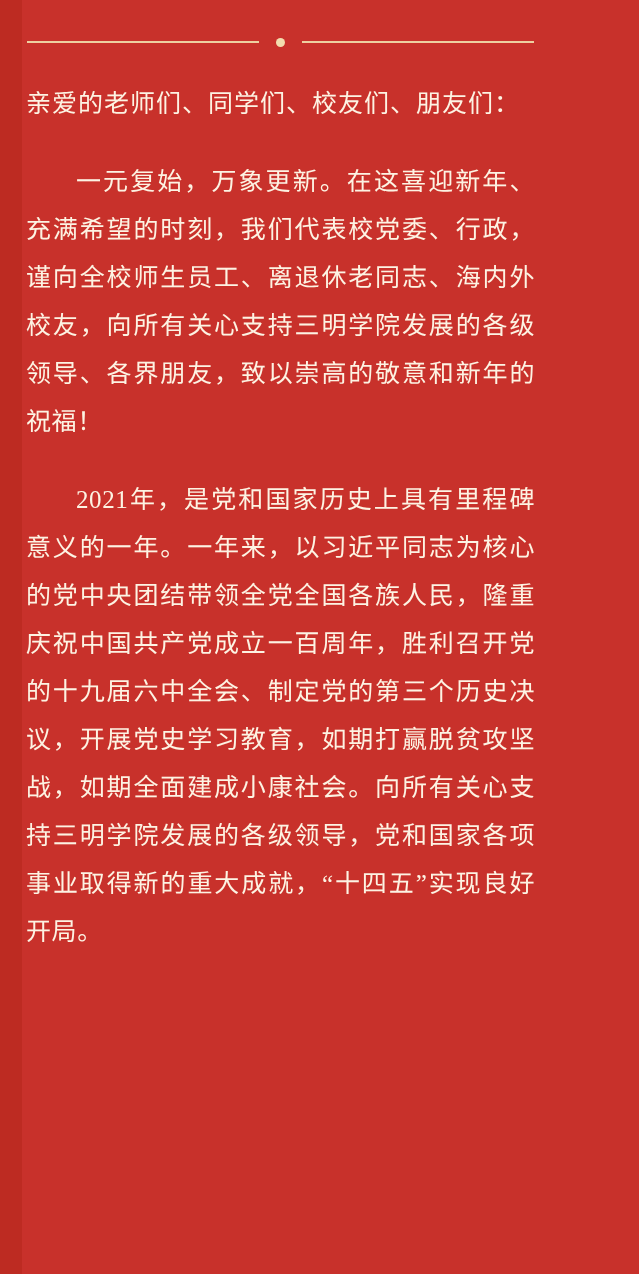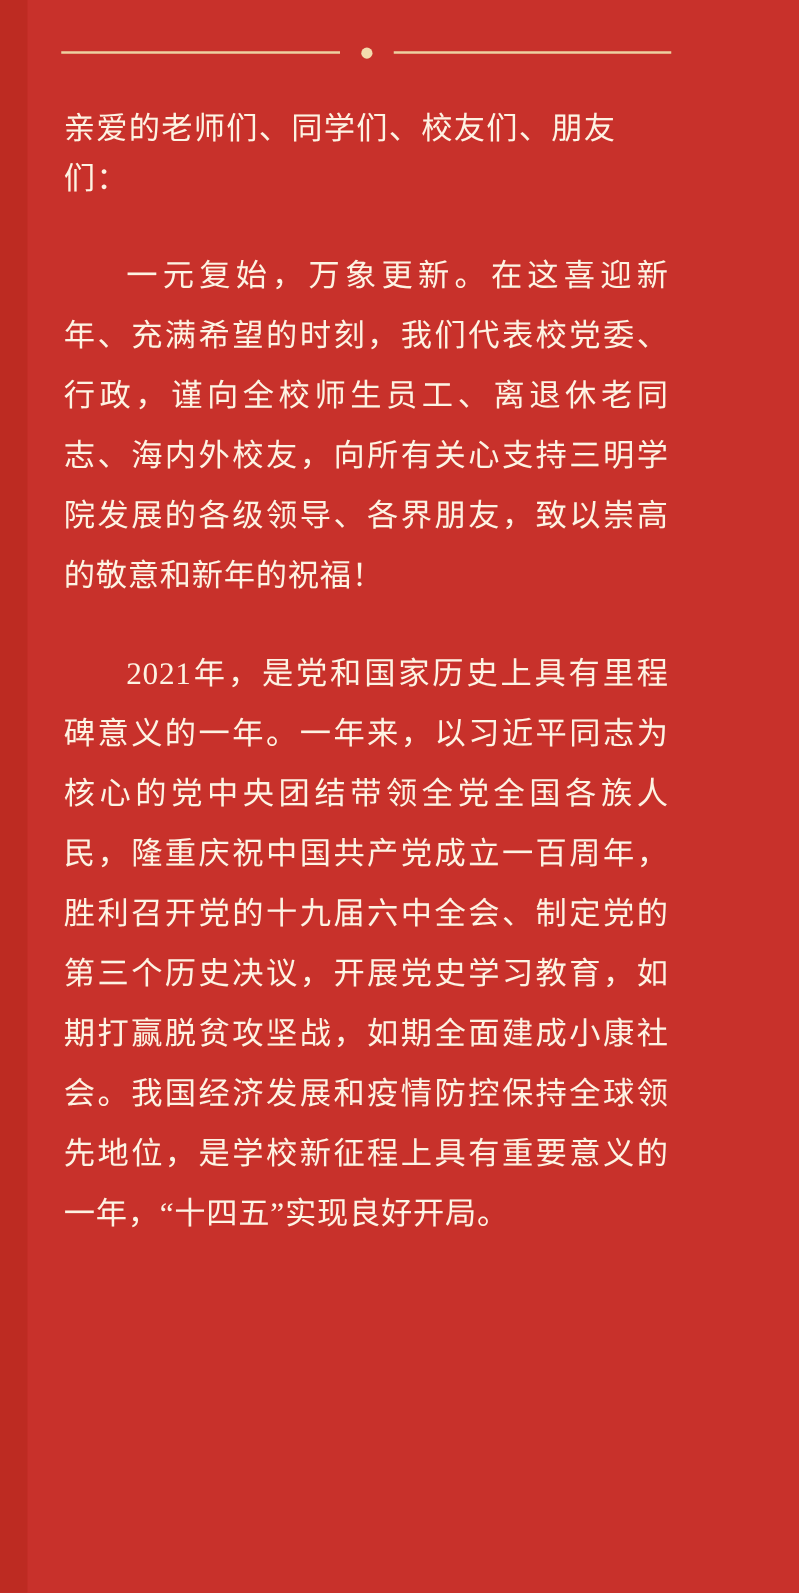--- a/index.html
+++ b/index.html
@@ -12,21 +12,20 @@
     background: #c8312b;
     font-family: "Liberation Serif", "DejaVu Serif", serif;
     overflow: hidden;
   }
   .page {
     position: relative;
     width: 571px;
     height: 1274px;
     background: linear-gradient(90deg, #b32a22 0px, #b32a22 22px, #c8312b 22px, #c8312b 100%);
     box-sizing: border-box;
-    padding-left: 25px;
   }
   .left-stripe {
     position: absolute;
     left: 0;
     top: 0;
     width: 22px;
     height: 100%;
     background: #bd2b22;
   }
   .content {
@@ -93,17 +92,17 @@
     <div class="ornament">
       <div class="orn-line"></div>
       <div class="orn-dot"></div>
       <div class="orn-line"></div>
     </div>
 
     <div class="salutation">亲爱的老师们、同学们、校友们、朋友们：</div>
 
     <p class="para">一元复始，万象更新。在这喜迎新年、充满希望的时刻，我们代表校党委、行政，谨向全校师生员工、离退休老同志、海内外校友，向所有关心支持三明学院发展的各级领导、各界朋友，致以崇高的敬意和新年的祝福！</p>
 
-    <p class="para">2021年，是党和国家历史上具有里程碑意义的一年。一年来，以习近平同志为核心的党中央团结带领全党全国各族人民，隆重庆祝中国共产党成立一百周年，胜利召开党的十九届六中全会、制定党的第三个历史决议，开展党史学习教育，如期打赢脱贫攻坚战，如期全面建成小康社会。我国经济发展和疫情防控保持全球领先地位，是学校新征程上具有重要意义的一年，“十四五”实现良好开局。</p>
+    <p class="para">2021年，是党和国家历史上具有里程碑意义的一年。一年来，以习近平同志为核心的党中央团结带领全党全国各族人民，隆重庆祝中国共产党成立一百周年，胜利召开党的十九届六中全会、制定党的第三个历史决议，开展党史学习教育，如期打赢脱贫攻坚战，如期全面建成小康社会。向所有关心支持三明学院发展的各级领导，党和国家各项事业取得新的重大成就，“十四五”实现良好开局。</p>
 
 
   </div>
 </div>
 
 </body></html>

